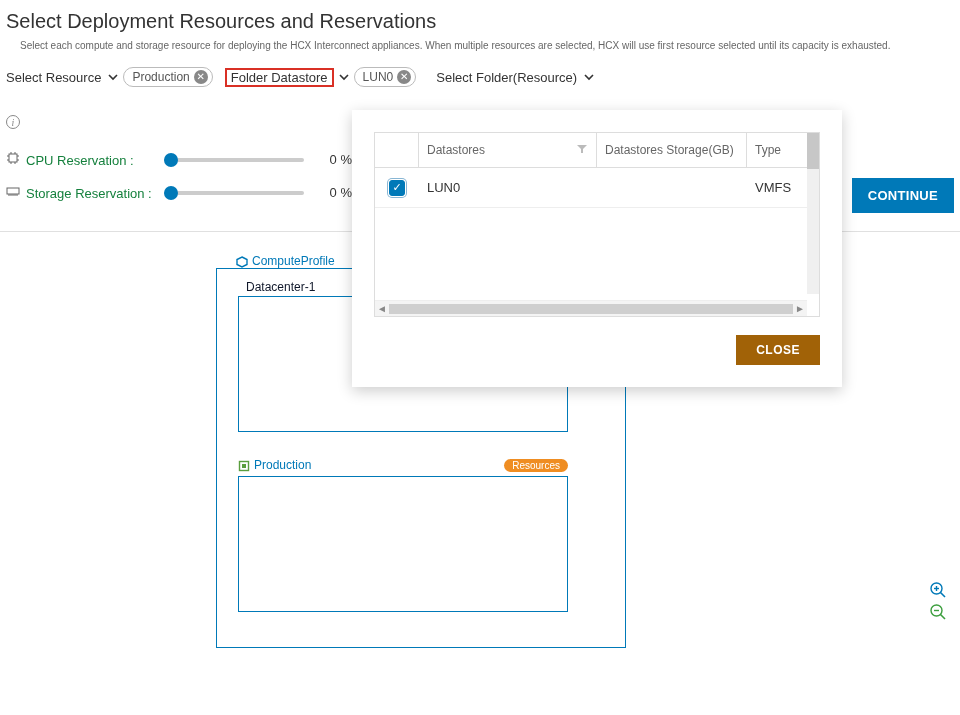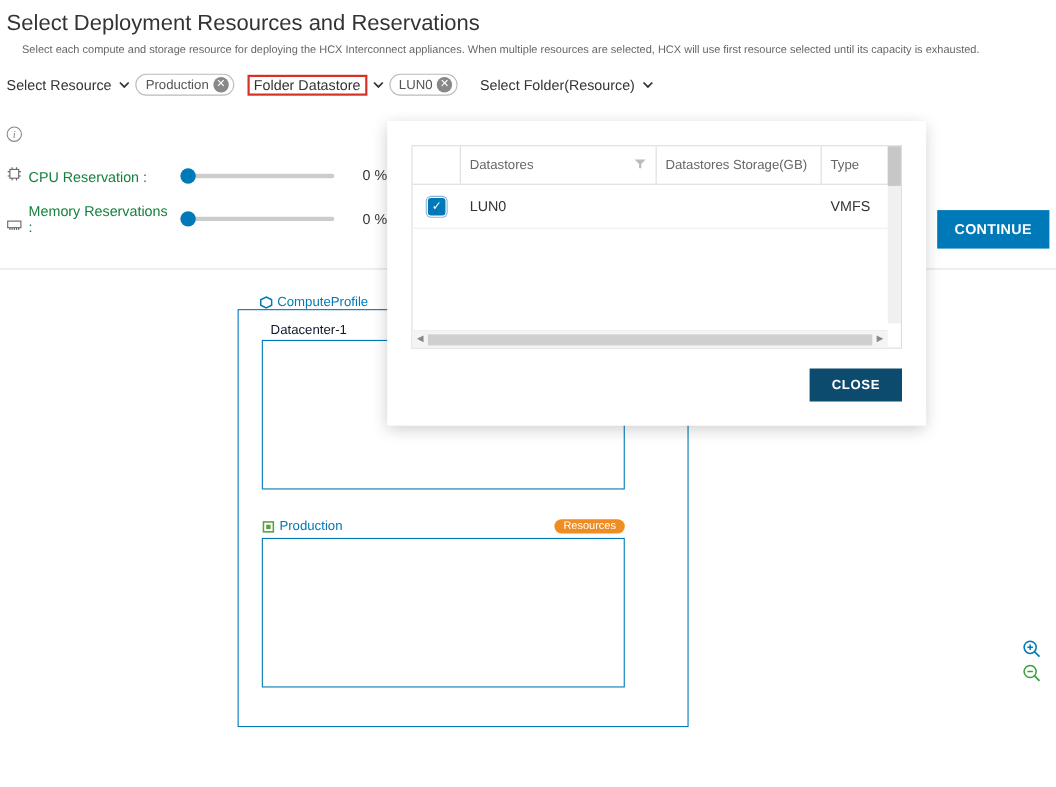--- a/index.html
+++ b/index.html
@@ -241,21 +241,21 @@
     display: flex; align-items: center; justify-content: center;
     color: #fff; font-size: 11px;
     box-shadow: 0 0 0 1px #fff, 0 0 0 2px #88b6d4;
     cursor: pointer;
   }
   .dd-footer {
     display: flex; justify-content: flex-end;
     margin-top: 18px;
   }
   .close-btn {
-    background: #0c4a6e; color: #fff; border: none;
+    background: #a16207; color: #fff; border: none;
     padding: 8px 20px; font-size: 12px; font-weight: 600;
     letter-spacing: 0.5px; cursor: pointer;
   }
 </style>
 </head>
 <body>
 
 <div class="page-title">Select Deployment Resources and Reservations</div>
 <div class="page-desc">Select each compute and storage resource for deploying the HCX Interconnect appliances. When multiple resources are selected, HCX will use first resource selected until its capacity is exhausted.</div>
 
@@ -331,21 +331,21 @@
           <span>
             <svg width="14" height="14" viewBox="0 0 14 14">
                 <rect x="1" y="4" width="12" height="6" fill="none" stroke="#666"></rect>
                 <line x1="3" y1="10" x2="3" y2="12" stroke="#666"></line>
                 <line x1="5" y1="10" x2="5" y2="12" stroke="#666"></line>
                 <line x1="7" y1="10" x2="7" y2="12" stroke="#666"></line>
                 <line x1="9" y1="10" x2="9" y2="12" stroke="#666"></line>
                 <line x1="11" y1="10" x2="11" y2="12" stroke="#666"></line>
               </svg>
           </span>
-          <span>Memory Reservations :</span>
+          <span>Storage Reservation :</span>
         </span>
         <div class="slider-track">
           <div class="slider-thumb"></div>
         </div>
         <span class="res-value">0 %</span>
       </div>
     </div>
   </div>
   <div style="align-self:flex-end; margin-bottom:4px;">
     <button class="continue-btn">CONTINUE</button>

